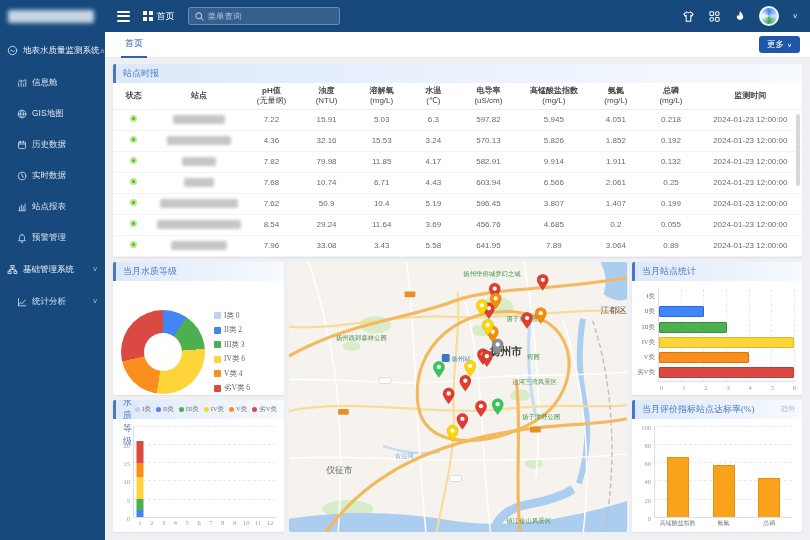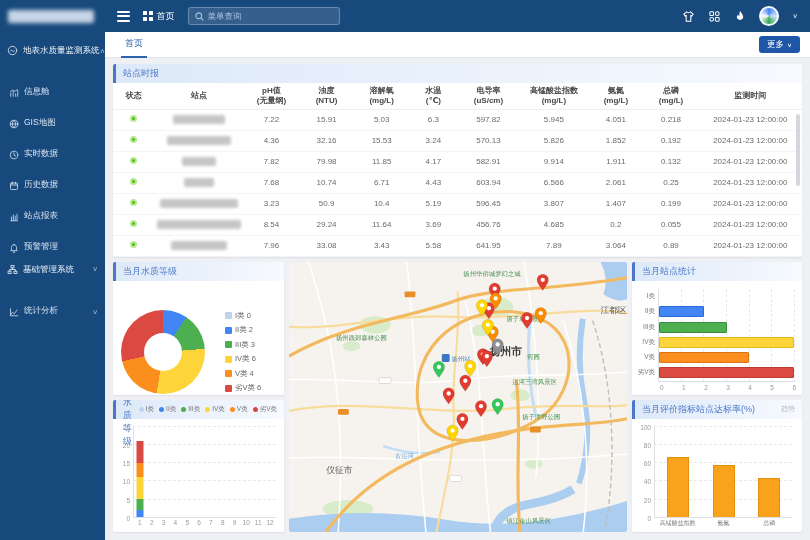--- a/index.html
+++ b/index.html
@@ -7,21 +7,21 @@
   body { font-family:"Liberation Sans","DejaVu Sans",sans-serif; background:#eef0f4; }
   .app { display:flex; width:810px; height:540px; }
 
   
   .sidebar { width:105px; flex-shrink:0; background:#17497D; display:flex; flex-direction:column; }
   .logo { height:32px; display:flex; align-items:center; padding-left:8px; }
   .logo .blur-block { width:86px; height:13px; border-radius:2px; background:rgba(230,238,248,.85); filter:blur(2px); }
   .menu { flex:1; padding-top:2px; }
   .m-row { display:flex; align-items:center; height:33px; padding:0 7px; font-size:8.5px; color:#edf2f9; cursor:pointer; white-space:nowrap; }
   .m-row svg { flex-shrink:0; margin-right:5px; }
-  .m-item { padding-left:9px; height:31px; color:#d9e3ef;align-items:flex-end; }
+  .m-item { padding-left:17px; height:31px; color:#d9e3ef; }
   .chev { margin-left:auto; font-size:8px; color:#9db4cf; transform:scaleY(.8); }
 
   
   .main { flex:1; min-width:0; display:flex; flex-direction:column; }
   .topbar { height:32px; flex-shrink:0; background:#17497D; display:flex; align-items:center; padding:0 12px; gap:13px; }
   .burger { display:flex; flex-direction:column; gap:2.5px; cursor:pointer; }
   .burger i { width:13px; height:2px; background:#fff; border-radius:1px; }
   .crumb { display:flex; align-items:center; gap:4px; color:#fff; font-size:9px; cursor:pointer; }
   .grid-ic { display:grid; grid-template-columns:4px 4px; gap:1.5px; }
   .grid-ic i { width:4px; height:4px; background:#fff; border-radius:.5px; }
@@ -42,33 +42,33 @@
   .content { flex:1; min-height:0; padding:6px 8px 8px; display:flex; flex-direction:column; gap:5px; }
   .panel { background:#fff; border-radius:2px; box-shadow:0 1px 2px rgba(0,0,0,.07); display:flex; flex-direction:column; overflow:hidden; }
   .p-head { height:19px; flex-shrink:0; display:flex; align-items:center; padding:0 7px; font-size:9px; color:#4a77c8;
             background:linear-gradient(90deg,#dde9f9,#f7faff); border-left:3px solid #4a77c8; }
   .p-head .corner { margin-left:auto; font-size:7px; color:#b4b8c0; cursor:pointer; }
 
   
   .table-panel { height:193px; flex-shrink:0; position:relative; }
   table { width:100%; border-collapse:collapse; table-layout:fixed; }
   thead th { font-size:8px; color:#474747; font-weight:bold; line-height:1.3; padding:3px 0 2px; border-bottom:1px solid #ebeef5; text-align:center; }
-  thead .unit { font-weight:bold; }
+  thead .unit { font-weight:normal; }
   tbody td { font-size:8px; color:#6b6b6b; text-align:center; height:21px; border-bottom:1px solid #f2f4f7; }
   .dot { display:inline-block; width:7px; height:7px; border-radius:50%; background:#4fbe17; border:2px solid #b9e795; }
   .blurline { height:9px; background:#c6c6c6; border-radius:2px; filter:blur(1.6px); margin:0 auto; }
   .vscroll { position:absolute; right:2px; top:50px; width:4px; height:72px; background:#d4d7dc; border-radius:2px; cursor:pointer; }
 
   
-  .dash-grid { flex:1; min-height:0; display:grid; grid-template-columns:171px 1fr 170px; grid-template-rows:1fr 1fr; gap:5px; }
+  .dash-grid { flex:1; min-height:0; display:grid; grid-template-columns:171px 1fr 170px; grid-template-rows:1fr 1fr; gap:5px;font-family:Liberation Serif, serif; }
   .map-panel { grid-column:2; grid-row:1/3; background:#f5f2ec; border-radius:2px; position:relative; overflow:hidden; cursor:grab; }
   .map-panel svg { position:absolute; inset:0; }
 
   
-  .donut-wrap { flex:1; display:flex; align-items:center; padding:4px 4px 4px 8px; gap:20px; min-height:0;margin-top:28px; }
+  .donut-wrap { flex:1; display:flex; align-items:center; padding:4px 4px 4px 8px; gap:9px; min-height:0;margin-top:28px; }
   .donut { width:84px; height:84px; border-radius:50%; position:relative; flex-shrink:0; }
   .donut::after { content:""; position:absolute; inset:23px; background:#fff; border-radius:50%; }
   .legend-v { display:flex; flex-direction:column; gap:4.5px; font-size:7.5px; color:#666; }
   .lg-item { display:flex; align-items:center; gap:3px; white-space:nowrap; }
   .mk { width:7px; height:7px; border-radius:1px; flex-shrink:0; }
 
   
   .stk-legend { display:flex; gap:5px; margin-left:auto; font-size:6.5px; color:#777; font-weight:normal; }
   .stk-legend .lg-item { gap:2px; }
   .stk-legend .mk { width:5px; height:5px; border-radius:50%; }
@@ -131,31 +131,31 @@
         </div>
         <div class="m-row m-item">
           <svg width="10" height="10" viewBox="0 0 12 12" stroke="#cfdcec" stroke-width="1" fill="none" stroke-linecap="round">
             <circle cx="6" cy="6" r="4.6" fill="none"></circle>
             <path d="M1.5,6 h9 M6,1.5 c2.6,2.6 2.6,6.4 0,9 c-2.6,-2.6 -2.6,-6.4 0,-9" fill="none"></path>
           </svg>
           <span>GIS地图</span>
         </div>
         <div class="m-row m-item">
           <svg width="10" height="10" viewBox="0 0 12 12" stroke="#cfdcec" stroke-width="1" fill="none" stroke-linecap="round">
+            <rect x="1.8" y="2.4" width="8.4" height="7.8" rx="1" fill="none"></rect>
+            <path d="M1.8,4.8 h8.4 M4.2,1.4 v2 M7.8,1.4 v2"></path>
+          </svg>
+          <span>历史数据</span>
+        </div>
+        <div class="m-row m-item">
+          <svg width="10" height="10" viewBox="0 0 12 12" stroke="#cfdcec" stroke-width="1" fill="none" stroke-linecap="round">
             <circle cx="6" cy="6" r="4.6" fill="none"></circle>
             <path d="M6,3.4 V6.2 L8,7.4" fill="none"></path>
           </svg>
           <span>实时数据</span>
-        </div>
-        <div class="m-row m-item">
-          <svg width="10" height="10" viewBox="0 0 12 12" stroke="#cfdcec" stroke-width="1" fill="none" stroke-linecap="round">
-            <rect x="1.8" y="2.4" width="8.4" height="7.8" rx="1" fill="none"></rect>
-            <path d="M1.8,4.8 h8.4 M4.2,1.4 v2 M7.8,1.4 v2"></path>
-          </svg>
-          <span>历史数据</span>
         </div>
         <div class="m-row m-item">
           <svg width="10" height="10" viewBox="0 0 12 12" stroke="#cfdcec" stroke-width="1" fill="none" stroke-linecap="round">
             <path d="M2,10.5 h8 M3,10 V6 M5.2,10 V3.5 M7.4,10 V5 M9.6,10 V2.5"></path>
           </svg>
           <span>站点报表</span>
         </div>
         <div class="m-row m-item">
           <svg width="10" height="10" viewBox="0 0 12 12" stroke="#cfdcec" stroke-width="1" fill="none" stroke-linecap="round">
             <path d="M6,2 c-2,0 -3,1.5 -3,3.5 V8 l-1,1.2 h8 L9,8 V5.5 c0,-2 -1,-3.5 -3,-3.5 Z" fill="none"></path>
@@ -360,21 +360,21 @@
                 <td>6.566</td>
                 <td>2.061</td>
                 <td>0.25</td>
                 <td>2024-01-23 12:00:00</td>
               </tr>
               <tr>
                 <td><span class="dot"></span></td>
                 <td>
                   <div class="blurline" style="width: 78px;"></div>
                 </td>
-                <td>3.23</td>
+                <td>7.62</td>
                 <td>50.9</td>
                 <td>10.4</td>
                 <td>5.19</td>
                 <td>596.45</td>
                 <td>3.807</td>
                 <td>1.407</td>
                 <td>0.199</td>
                 <td>2024-01-23 12:00:00</td>
               </tr>
               <tr>

